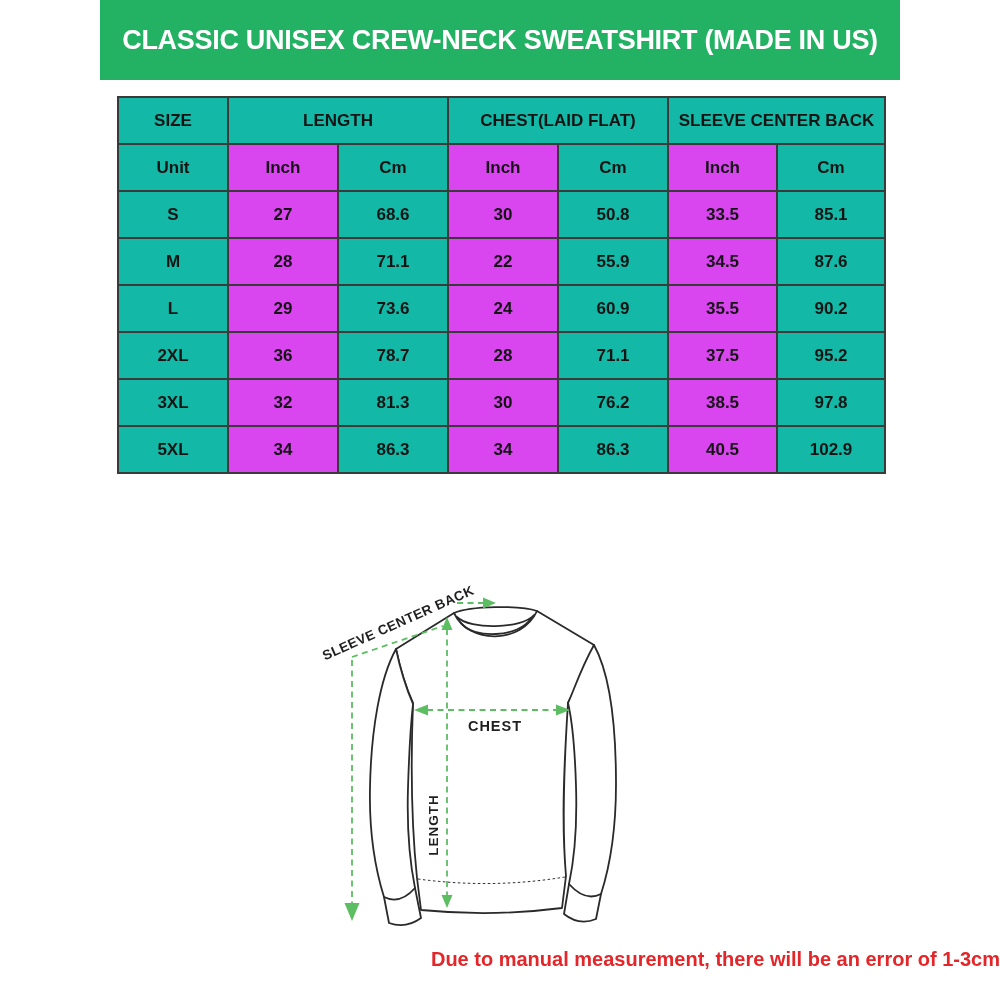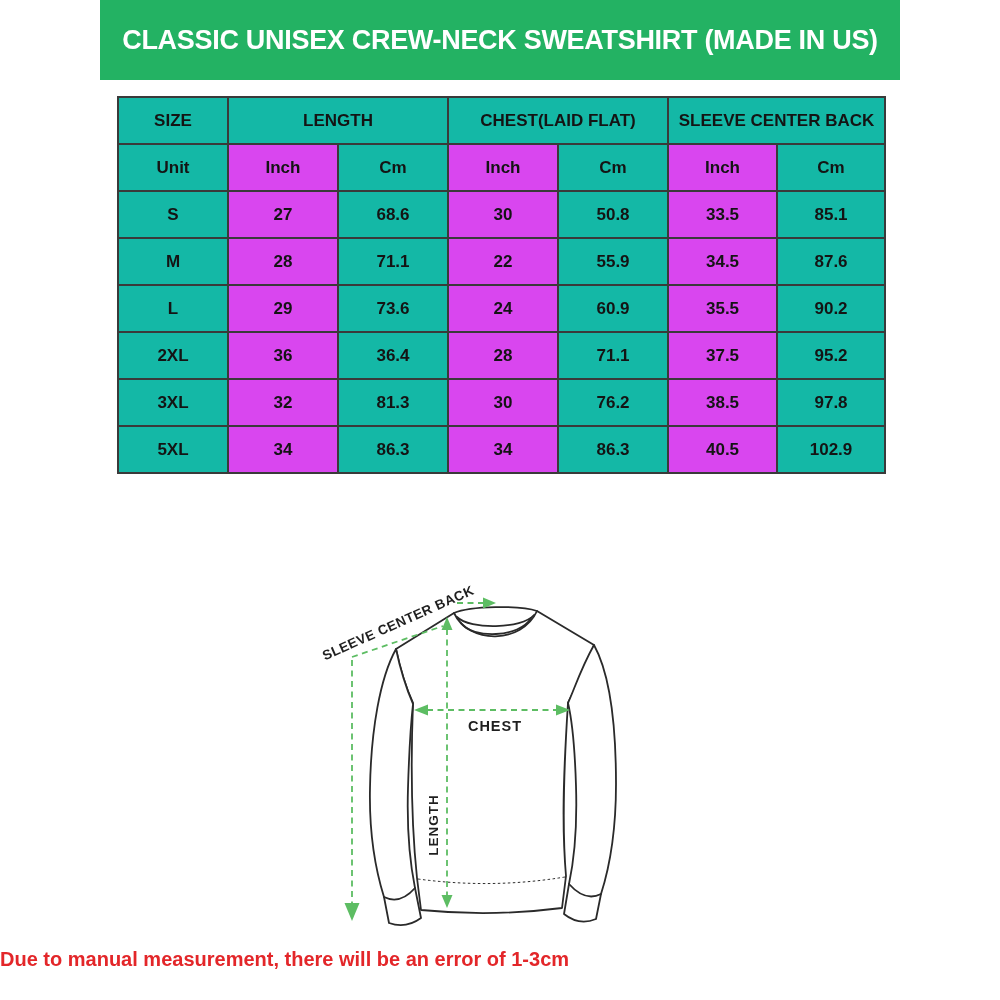--- a/index.html
+++ b/index.html
@@ -12,21 +12,21 @@
   
   .size-table{position:absolute;left:117px;top:96px;width:767px;border-collapse:collapse;
               table-layout:fixed;}
   .size-table td,.size-table th{border:2px solid #3a3a3a;height:45px;text-align:center;
               vertical-align:middle;font-size:17px;font-weight:bold;color:#141414;padding:0;}
   .cell-gray{background:#14b8a6;margin-top:12px;}
   .cell-white{background:#d946ef;}
   
   .diagram{position:absolute;left:300px;top:570px;width:420px;height:370px;}
   
-  .note{position:absolute;left:0;top:948px;width:1000px;text-align:left;
+  .note{position:absolute;left:0;top:948px;width:1000px;text-align:right;
         color:#e32629;font-size:20px;font-weight:bold;}
 </style>
 </head>
 <body>
 
 <div class="page">
 
   <div class="banner">
     <span class="banner-title">CLASSIC UNISEX CREW-NECK SWEATSHIRT (MADE IN US)</span>
   </div>
@@ -80,21 +80,21 @@
         <td class="cell-white">29</td>
         <td class="cell-gray">73.6</td>
         <td class="cell-white">24</td>
         <td class="cell-gray">60.9</td>
         <td class="cell-white">35.5</td>
         <td class="cell-gray">90.2</td>
       </tr>
       <tr>
         <td class="cell-gray">2XL</td>
         <td class="cell-white">36</td>
-        <td class="cell-gray">36.4</td>
+        <td class="cell-gray">78.7</td>
         <td class="cell-white">28</td>
         <td class="cell-gray">71.1</td>
         <td class="cell-white">37.5</td>
         <td class="cell-gray">95.2</td>
       </tr>
       <tr>
         <td class="cell-gray">3XL</td>
         <td class="cell-white">32</td>
         <td class="cell-gray">81.3</td>
         <td class="cell-white">30</td>

